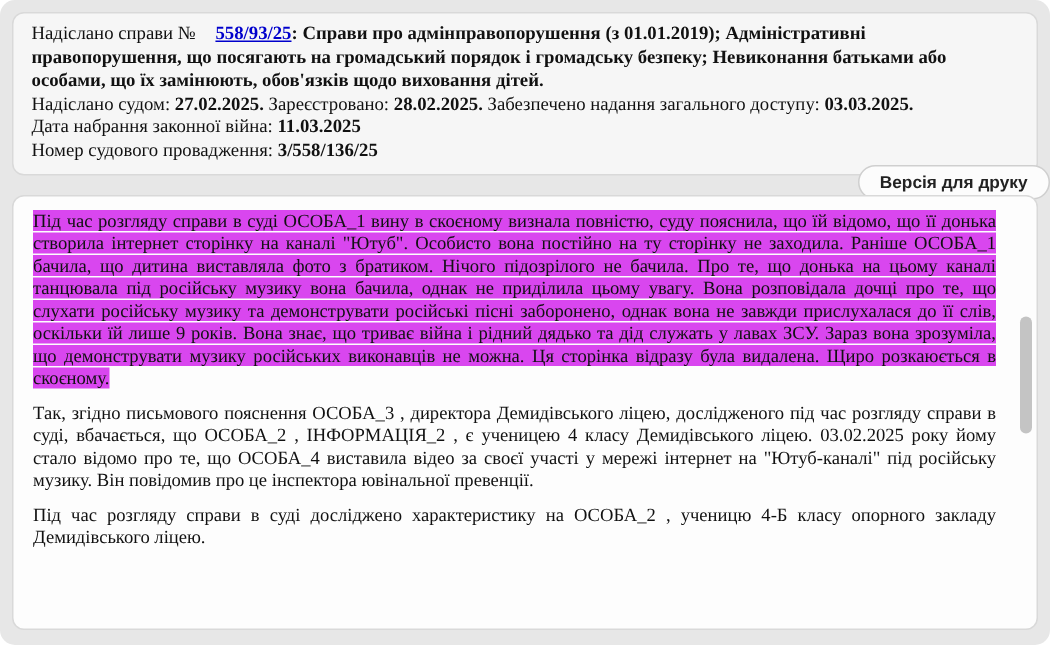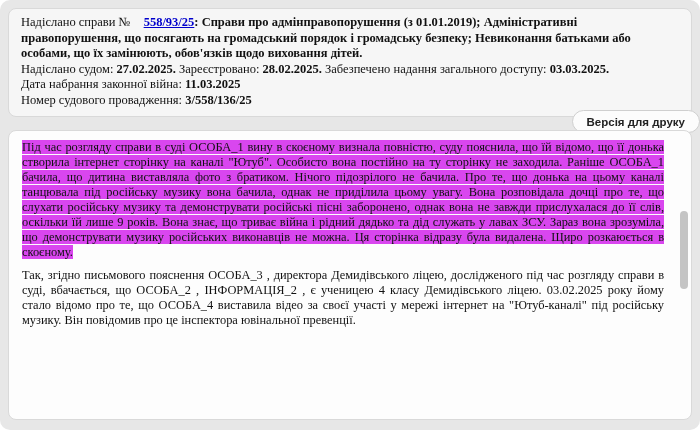--- a/index.html
+++ b/index.html
@@ -92,17 +92,18 @@
       <b>11.03.2025</b></p>
     <p class="meta-line"><span>Номер судового провадження:</span>
       <b>3/558/136/25</b></p>
   </div>
 
   <button class="print-btn">Версія для друку</button>
 
   <div class="doc-card">
     <p><span class="selection">Під час розгляду справи в суді ОСОБА_1 вину в скоєному визнала повністю, суду пояснила, що їй відомо, що її донька створила інтернет сторінку на каналі "Ютуб". Особисто вона постійно на ту сторінку не заходила. Раніше ОСОБА_1 бачила, що дитина виставляла фото з братиком. Нічого підозрілого не бачила. Про те, що донька на цьому каналі танцювала під російську музику вона бачила, однак не приділила цьому увагу. Вона розповідала дочці про те, що слухати російську музику та демонструвати російські пісні заборонено, однак вона не завжди прислухалася до її слів, оскільки їй лише 9 років. Вона знає, що триває війна і рідний дядько та дід служать у лавах ЗСУ. Зараз вона зрозуміла, що демонструвати музику російських виконавців не можна. Ця сторінка відразу була видалена. Щиро розкаюється в скоєному.</span></p>
     <p>Так, згідно письмового пояснення ОСОБА_3 , директора Демидівського ліцею, дослідженого під час розгляду справи в суді, вбачається, що ОСОБА_2 , ІНФОРМАЦІЯ_2 , є ученицею 4 класу Демидівського ліцею. 03.02.2025 року йому стало відомо про те, що ОСОБА_4 виставила відео за своєї участі у мережі інтернет на "Ютуб-каналі" під російську музику. Він повідомив про це інспектора ювінальної превенції.</p>
+    <p>Під час розгляду справи в суді досліджено характеристику на ОСОБА_2 , ученицю 4-Б класу опорного закладу Демидівського ліцею.</p>
 
     <div class="scrollbar-thumb"></div>
   </div>
 
 </div>
 
 </body></html>

